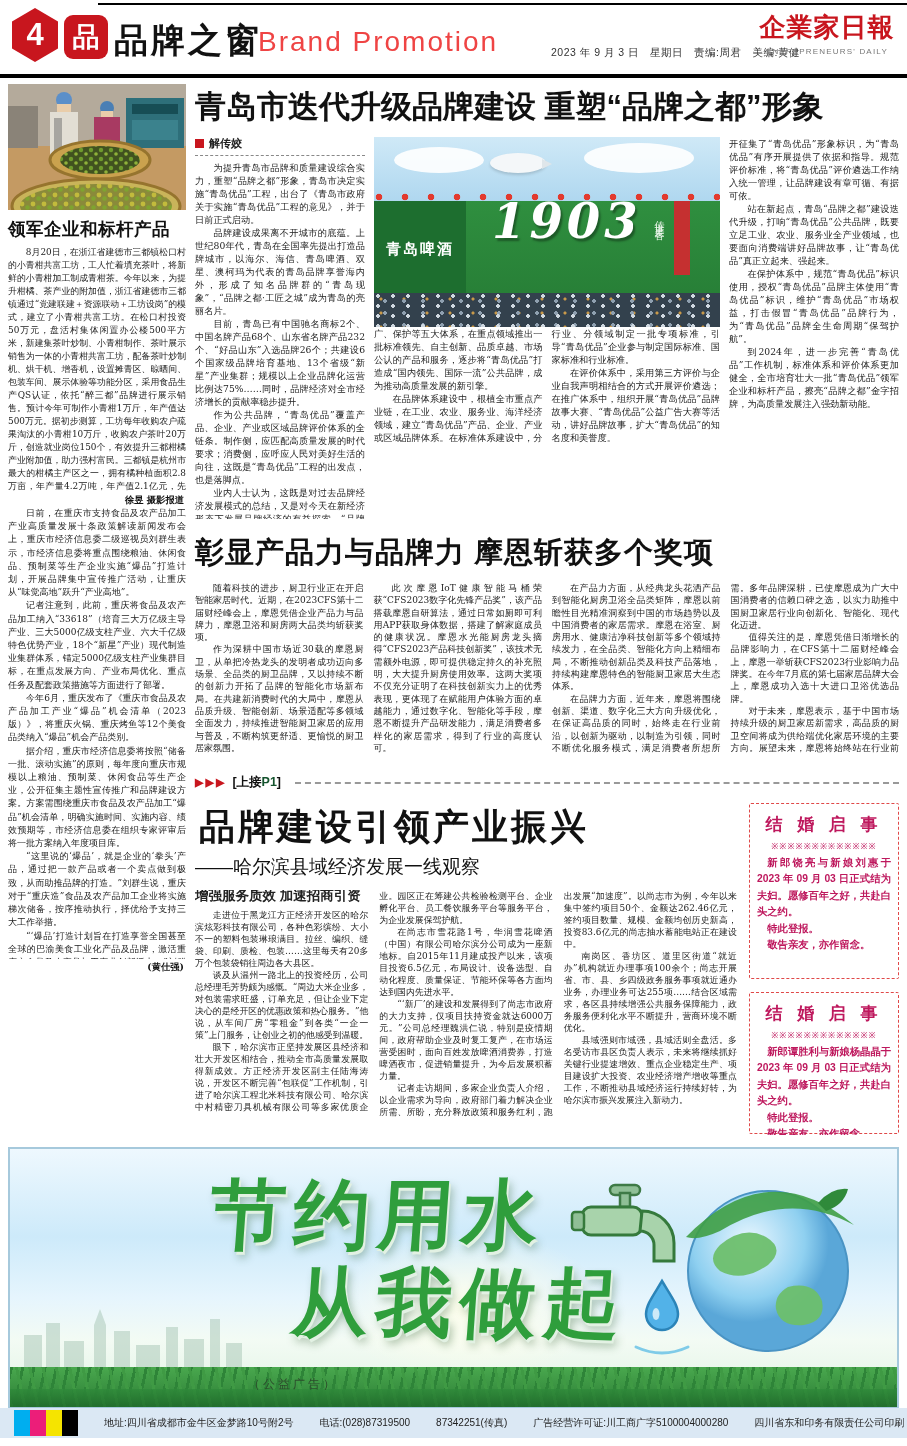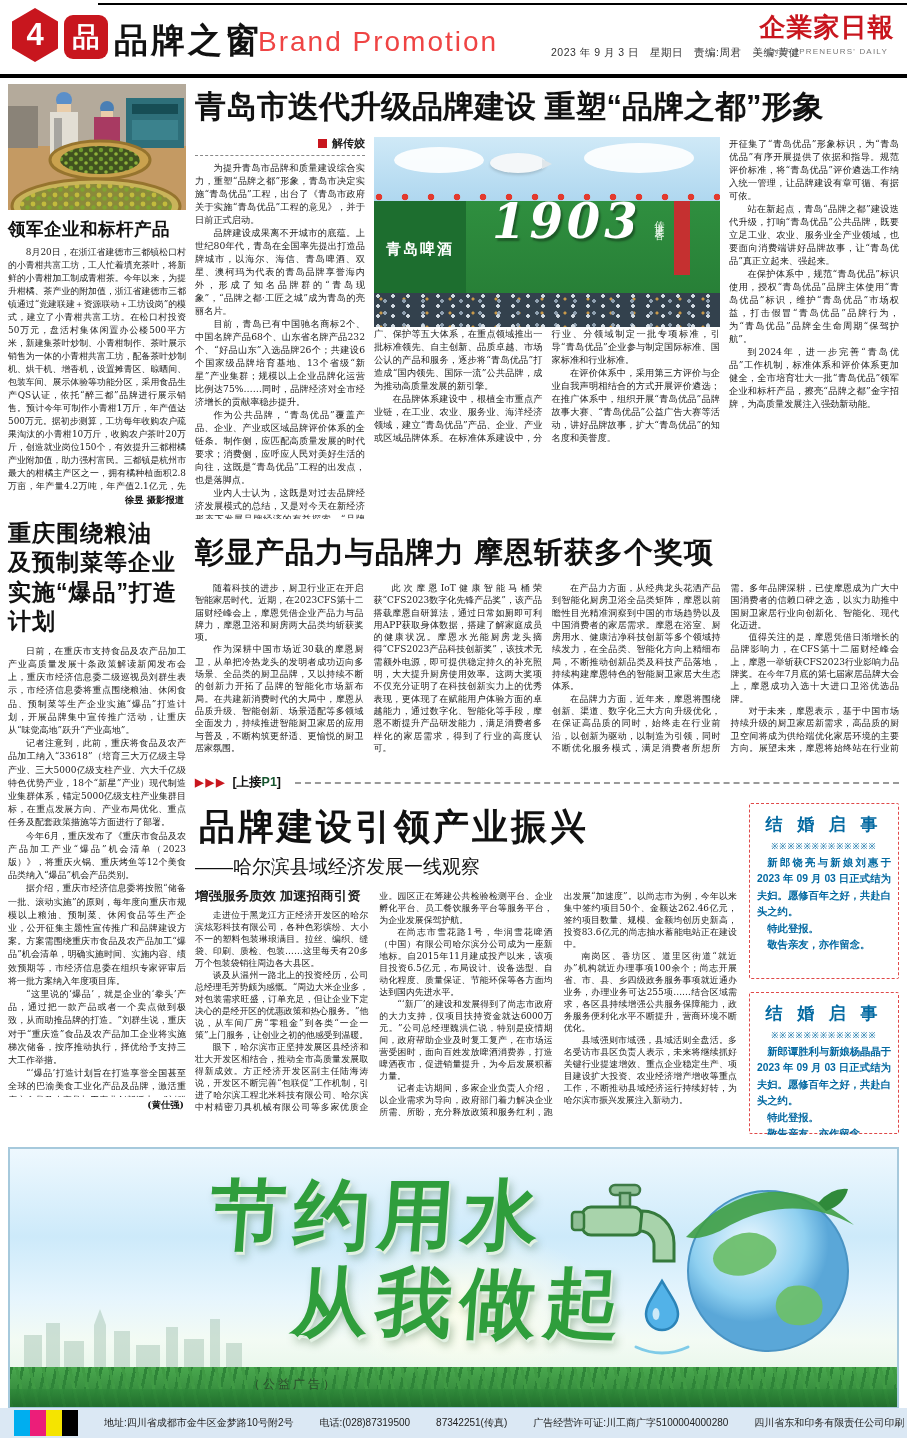--- a/index.html
+++ b/index.html
@@ -33,21 +33,21 @@
   .credit-r{text-align:right;font-size:9.3px;font-weight:bold;margin:2px 2px 0 0;font-family:"DejaVu Serif",serif;}
   .cq-h{font-size:23px;font-weight:900;line-height:1.28;margin:12px 0 8px;letter-spacing:1px;}
   .cq-text{height:452px;overflow:hidden;font-size:9px;line-height:13.2px;}
   
   .qd-h1{font-size:31px;font-weight:900;margin:2px 0 9px;white-space:nowrap;letter-spacing:0;}
   .qd-body{display:flex;gap:9px;height:382px;overflow:hidden;font-size:9.2px;line-height:13px;}
   .qd-c1{width:170px;flex:none;}
   .qd-mid{width:346px;flex:none;}
   .qd-c4{flex:1;min-width:0;}
   .byline{display:flex;align-items:center;gap:5px;font-size:11px;font-weight:bold;
-          border-bottom:1px dashed #888;padding-bottom:5px;margin-bottom:5px;font-family:"Liberation Sans",sans-serif;justify-content:flex-end;}
+          border-bottom:1px dashed #888;padding-bottom:5px;margin-bottom:5px;font-family:"Liberation Sans",sans-serif;}
   .byline .sq{width:9px;height:9px;background:#c8161e;flex:none;}
   .qd-midcols{column-count:2;column-gap:9px;height:176px;overflow:hidden;}
   
   .beer{height:190px;position:relative;overflow:hidden;margin-bottom:8px;background:linear-gradient(180deg,#cfe9f7 0%,#a9d4ee 40%,#8fc4e4 60%);}
   .cloud{position:absolute;background:#fff;border-radius:50%;opacity:.9;}
   .blimp{position:absolute;left:116px;top:16px;width:56px;height:20px;background:#f4f7f9;border-radius:50%;box-shadow:0 2px 3px rgba(0,0,0,.15);}
   .blimp:after{content:"";position:absolute;right:-6px;top:6px;border-left:10px solid #dfe6ea;border-top:5px solid transparent;border-bottom:5px solid transparent;}
   .beer-green{position:absolute;left:0;right:0;top:64px;bottom:0;background:linear-gradient(180deg,#2f8f3f,#257a34);}
   .beer-left{position:absolute;left:0;top:0;bottom:30px;width:92px;background:#1d6e2f;display:flex;align-items:center;justify-content:center;}
   .beer-sign{color:#fff;font-weight:900;font-size:15px;letter-spacing:2px;}
@@ -71,21 +71,21 @@
   .cont .p1{color:#14532d;}
   .cont .dash{flex:1;border-top:2px dashed #999;margin-left:8px;}
   
   .bottom{display:flex;gap:12px;height:336px;overflow:hidden;}
   .harbin{flex:1;min-width:0;}
   .hb-h1{font-size:36px;font-weight:900;letter-spacing:3px;margin:4px 0 2px 4px;}
   .hb-sub{font-size:19px;margin:2px 0 10px 0;}
   .hb-h3{font-size:13.5px;font-weight:900;margin:0 0 7px;text-indent:0;font-family:"Liberation Sans",sans-serif;}
   .hb-body{column-count:3;column-gap:11px;height:250px;overflow:hidden;font-size:8.9px;line-height:12px;}
   .anncol{width:150px;flex:none;display:flex;flex-direction:column;gap:13px;padding-top:4px;}
-  .ann{border:1.6px dashed #e04848;border-radius:2px;padding:9px 7px;color:#0369a1;box-sizing:border-box;background:#fff;}
+  .ann{border:1.6px dashed #e04848;border-radius:2px;padding:9px 7px;color:#be185d;box-sizing:border-box;background:#fff;}
   .ann1{height:176px;} .ann2{height:142px;}
   .ann-title{text-align:center;font-size:17px;font-weight:900;letter-spacing:5px;margin-bottom:4px;}
   .ann-stars{font-size:8.5px;text-align:center;letter-spacing:1px;margin-bottom:4px;white-space:nowrap;overflow:hidden;}
   .ann-line{font-size:10.3px;font-weight:bold;line-height:1.6;text-align:justify;text-indent:1em;margin:0;}
   
   .psa{margin:12px 8px 0;height:258px;position:relative;border:2px solid #a6c9dc;overflow:hidden;
        background:linear-gradient(180deg,#eef8fe 0%,#cdeafa 34%,#e6f5fd 58%,#f3fbf4 74%,#dff2e2 100%);}
   .psa-sun{position:absolute;left:36%;bottom:26px;width:280px;height:150px;
            background:radial-gradient(ellipse at center,rgba(255,255,235,.95),rgba(255,255,235,0) 70%);}
   .psa-line1{position:absolute;left:200px;top:16px;font-size:76px;font-weight:900;color:#2f9e3c;letter-spacing:8px;
@@ -159,25 +159,20 @@
         <ellipse cx="92" cy="76" rx="40" ry="14" fill="url(#cit1)"></ellipse>
         <ellipse cx="88" cy="122" rx="84" ry="27" fill="#c9b45a" stroke="#96742e" stroke-width="3"></ellipse>
         <ellipse cx="88" cy="122" rx="76" ry="22" fill="url(#cit2)"></ellipse>
       </svg>
       <h2 class="citrus-h">领军企业和标杆产品</h2>
       <div class="citrus-text serifbody">
         <p class="p">8月20日，在浙江省建德市三都镇松口村的小青柑共富工坊，工人忙着填充茶叶，将新鲜的小青柑加工制成青柑茶。今年以来，为提升柑橘、茶产业的附加值，浙江省建德市三都镇通过“党建联建＋资源联动＋工坊设岗”的模式，建立了小青柑共富工坊。在松口村投资50万元，盘活村集体闲置办公楼500平方米，新建集茶叶炒制、小青柑制作、茶叶展示销售为一体的小青柑共富工坊，配备茶叶炒制机、烘干机、增香机，设置摊青区、晾晒间、包装车间、展示体验等功能分区，采用食品生产QS认证，依托“醉三都”品牌进行展示销售。预计今年可制作小青柑1万斤，年产值达500万元。据初步测算，工坊每年收购农户疏果淘汰的小青柑10万斤，收购农户茶叶20万斤，创造就业岗位150个，有效提升三都柑橘产业附加值，助力强村富民。三都镇是杭州市最大的柑橘主产区之一，拥有橘种植面积2.8万亩，年产量4.2万吨，年产值2.1亿元，先后被评为中国优质柑橘之乡、国家地理标志保护产地（柑橘）等荣誉称号。</p>
       </div>
       <div class="credit-r">徐昱 摄影报道</div>
 
-      <h2 class="cq-h">
-        <span>重庆围绕粮油</span><br>
-        <span>及预制菜等企业</span><br>
-        <span>实施“爆品”打造计划</span>
-      </h2>
       <div class="cq-text serifbody">
         <p class="p">日前，在重庆市支持食品及农产品加工产业高质量发展十条政策解读新闻发布会上，重庆市经济信息委二级巡视员刘群生表示，市经济信息委将重点围绕粮油、休闲食品、预制菜等生产企业实施“爆品”打造计划，开展品牌集中宣传推广活动，让重庆从“味觉高地”跃升“产业高地”。</p>
         <p class="p">记者注意到，此前，重庆将食品及农产品加工纳入“33618”（培育三大万亿级主导产业、三大5000亿级支柱产业、六大千亿级特色优势产业，18个“新星”产业）现代制造业集群体系，锚定5000亿级支柱产业集群目标，在重点发展方向、产业布局优化、重点任务及配套政策措施等方面进行了部署。</p>
         <p class="p">今年6月，重庆发布了《重庆市食品及农产品加工产业“爆品”机会清单（2023版）》，将重庆火锅、重庆烤鱼等12个美食品类纳入“爆品”机会产品类别。</p>
         <p class="p">据介绍，重庆市经济信息委将按照“储备一批、滚动实施”的原则，每年度向重庆市规模以上粮油、预制菜、休闲食品等生产企业，公开征集主题性宣传推广和品牌建设方案。方案需围绕重庆市食品及农产品加工“爆品”机会清单，明确实施时间、实施内容、绩效预期等，市经济信息委在组织专家评审后将一批方案纳入年度项目库。</p>
         <p class="p">“这里说的‘爆品’，就是企业的‘拳头’产品，通过把一款产品或者一个卖点做到极致，从而助推品牌的打造。”刘群生说，重庆对于“重庆造”食品及农产品加工企业将实施梯次储备，按序推动执行，择优给予支持三大工作举措。</p>
         <p class="p">“‘爆品’打造计划旨在打造享誉全国甚至全球的巴渝美食工业化产品及品牌，激活重庆市食品及农产品加工产业创新活力。”刘群生表示，接下来，市经济信息委将进一步根据企业所需提供相应配套服务。</p>
       </div>
       <div class="credit-r">(黄仕强)</div>
     </aside>

